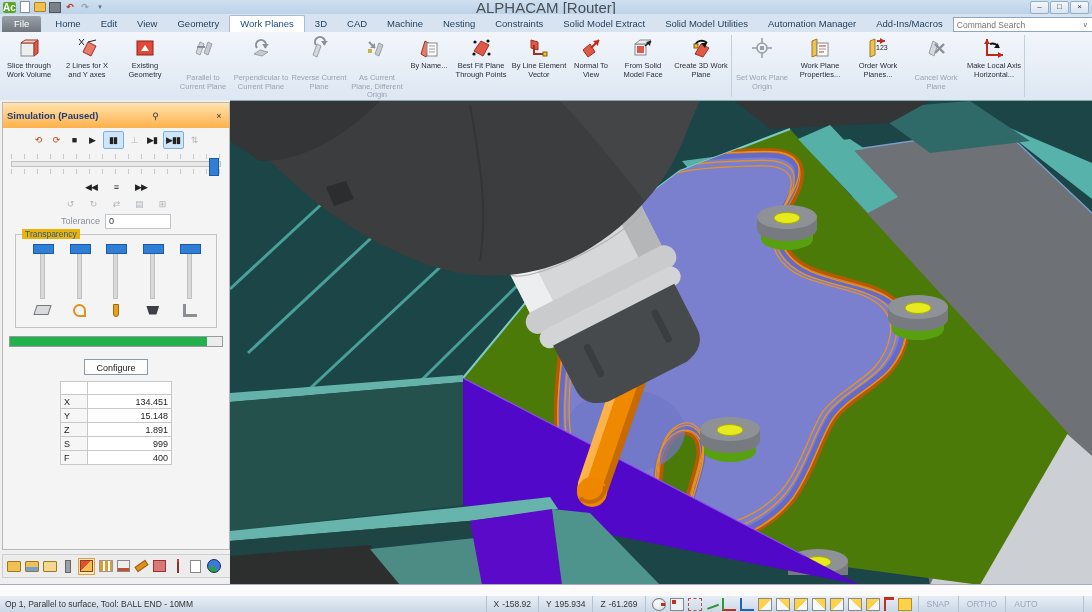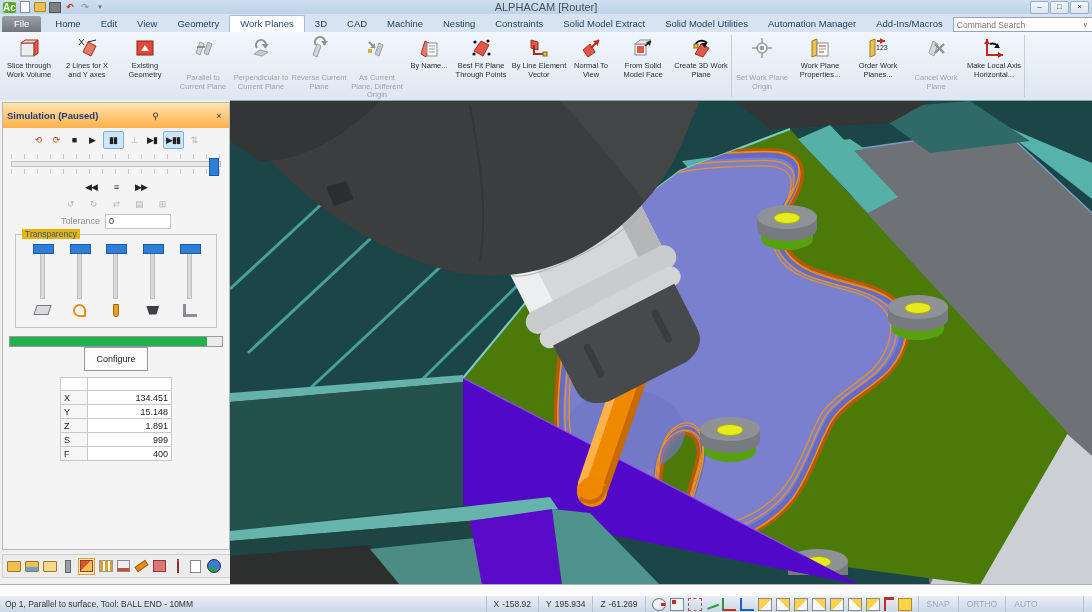--- a/index.html
+++ b/index.html
@@ -11,21 +11,21 @@
   .titlebar{position:absolute;left:0;top:0;width:1092px;height:14px;
     background:linear-gradient(#cfe0f0,#bcd2e8);display:flex;align-items:center;font-size:9px;color:#333;}
   .qat{display:flex;align-items:center;gap:3px;padding-left:3px;}
   .logo{width:13px;height:11px;background:#57a721;color:#fff;font-size:10px;font-weight:bold;
     display:flex;align-items:center;justify-content:center;border-radius:2px;}
   .qi{width:12px;height:11px;display:flex;align-items:center;justify-content:center;font-size:9px;}
   .qi-page{width:8px;height:10px;background:#fff;border:1px solid #8a8f96;}
   .qi-folder{width:11px;height:8px;background:#f0c050;border:1px solid #b08020;border-radius:1px;}
   .qi-save{width:10px;height:9px;background:#7a8088;border:1px solid #555;}
   .undo{color:#c23a2a;font-weight:bold;} .redo{color:#9aa0a8;font-weight:bold;} .qdrop{color:#667;font-size:7px;}
-  .title-text{position:absolute;left:0;right:0;text-align:center;color:#4a4f55;font-size:11px;pointer-events:none;}
+  .title-text{position:absolute;left:0;right:0;text-align:center;color:#4a4f55;font-size:15px;pointer-events:none;}
   .winbtns{margin-left:auto;display:flex;gap:1px;padding-right:3px;}
   .winbtn{width:17px;height:11px;border:1px solid #98aec8;background:linear-gradient(#f4f8fc,#d8e4f0);
     font-size:8px;line-height:9px;text-align:center;color:#334;border-radius:2px;}
 
   
   .tabs{position:absolute;left:0;top:14px;width:1092px;height:18px;background:#d7e3f0;
     display:flex;align-items:flex-end;font-size:9.5px;color:#1e3c5a;}
   .tab{padding:2px 10px 3px;white-space:nowrap;}
   .tab.file{background:linear-gradient(#9aa1a9,#6f767e);color:#fff;border-radius:2px 2px 0 0;
     margin:0 4px 0 2px;padding:2px 12px 3px;}
@@ -77,21 +77,21 @@
   .vtrack{width:3px;height:52px;background:#d8d8d8;border:1px solid #c0c0c0;position:relative;}
   .vthumb{position:absolute;top:-2px;left:-8px;width:19px;height:8px;background:#2f7fd6;border:1px solid #1a5aa8;}
   .sl-ico{margin-top:5px;height:12px;display:flex;align-items:center;justify-content:center;}
   .ic-stock{width:13px;height:8px;background:#d8dade;border:1px solid #777;transform:skewX(-18deg);}
   .ic-holder{width:9px;height:9px;border:2px solid #e09020;border-radius:50% 50% 0 50%;}
   .ic-tool{width:4px;height:11px;background:#e8a020;border:1px solid #a06810;border-radius:0 0 3px 3px;}
   .ic-head{width:13px;height:9px;background:#3c4046;clip-path:polygon(0 0,100% 0,78% 100%,22% 100%);}
   .ic-clamp{width:11px;height:10px;border-left:3px solid #8a8f95;border-bottom:3px solid #8a8f95;}
   .progress{margin:8px 6px 0;height:9px;border:1px solid #9a9a9a;background:#ececec;}
   .progress .fill{height:100%;width:93%;background:#22b14c;}
-  .cfgbtn{display:block;margin:0 auto 0;width:64px;height:24px;border:1px solid #8a9aa8;background:#fdfdfd;
+  .cfgbtn{display:block;margin:12px auto 0;width:64px;height:16px;border:1px solid #8a9aa8;background:#fdfdfd;
     font-size:9px;text-align:center;line-height:15px;color:#222;}
   .coordtable{margin:6px auto 0;width:112px;border:1px solid #a8a8a8;background:#fff;border-collapse:collapse;}
   .coordtable td{border:1px solid #c8c8c8;font-size:9px;height:13px;padding:0 3px;color:#222;}
   .coordtable td.k{width:20px;background:#f6f6f6;}
   .coordtable td.v{text-align:right;}
   .coordtable tr.hdr td{height:12px;background:#fff;}
   .docktools{position:absolute;left:2px;bottom:6px;width:226px;height:22px;display:flex;align-items:center;
     gap:3px;padding-left:3px;background:#ececec;border:1px solid #cfcfcf;}
   .dti{width:15px;height:15px;display:flex;align-items:center;justify-content:center;}
   .dti.sel{background:#ffe8c0;border:1px solid #e0a040;}

